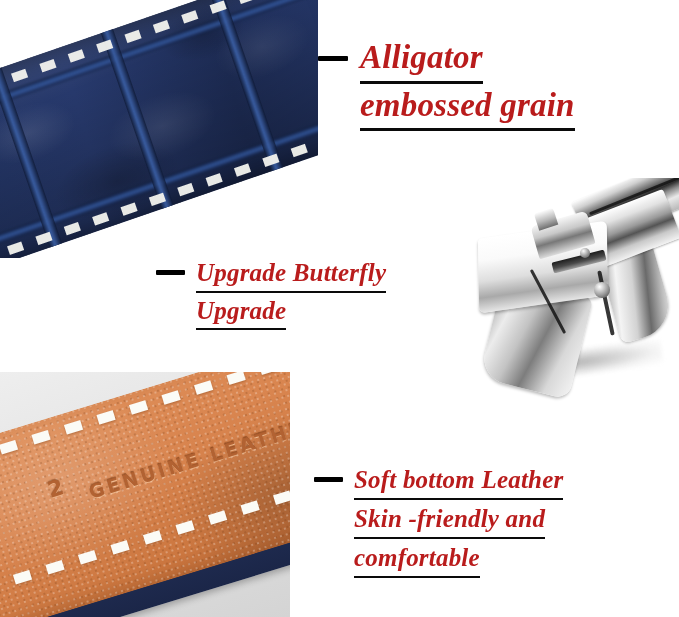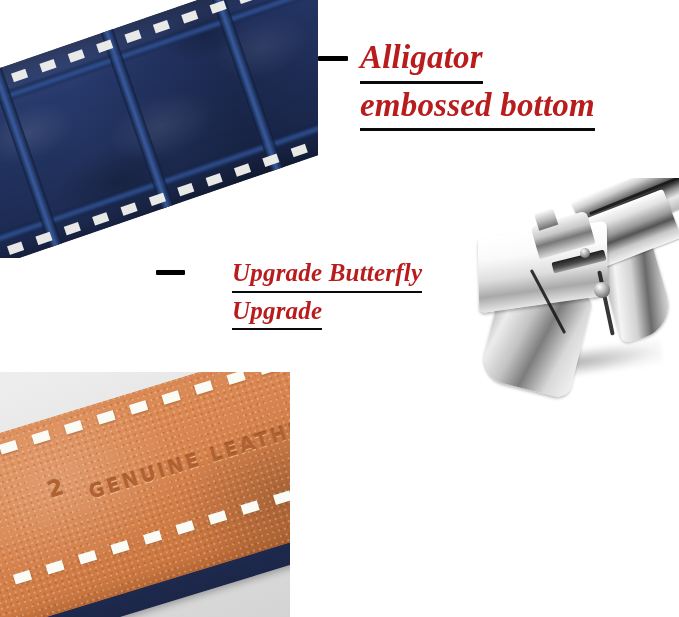--- a/index.html
+++ b/index.html
@@ -44,21 +44,21 @@
   }
 
   
   #callout-alligator { left: 318px; top: 36px; }
   #callout-alligator .dash { width: 30px; height: 5px; margin: 20px 12px 0 0; }
   #callout-alligator .cline { font-size: 33px; line-height: 1.32; padding-bottom: 1px; border-bottom-width: 3px; }
 
   
   #callout-buckle { left: 156px; top: 255px; }
   #callout-buckle .dash { width: 29px; height: 5px; margin: 15px 11px 0 0; }
-  #callout-buckle .cline { font-size: 25px; line-height: 1.42; border-bottom-width: 2px; margin-left: 36px; }
+  #callout-buckle .cline { font-size: 25px; line-height: 1.42; border-bottom-width: 2px; }
 
   
   #callout-leather { left: 314px; top: 461px; }
   #callout-leather .dash { width: 29px; height: 5px; margin: 16px 11px 0 0; }
   #callout-leather .cline { font-size: 25px; line-height: 1.48; border-bottom-width: 2px; }
 
   
   #photo-alligator {
     position: absolute;
     left: 0; top: 0;
@@ -373,26 +373,34 @@
     <div class="leather-stitch up"></div>
     <div class="leather-stitch down"></div>
     <div class="emboss-mark">2</div>
     <div class="emboss">GENUINE LEATHER</div>
   </div>
 
   <div class="callout" id="callout-alligator">
     <div class="dash"></div>
     <div class="callout-lines">
       <span class="cline">Alligator</span>
-      <span class="cline">embossed bottom</span>
+      <span class="cline">embossed grain</span>
     </div>
   </div>
 
   <div class="callout" id="callout-buckle">
     <div class="dash"></div>
     <div class="callout-lines">
       <span class="cline">Upgrade Butterfly</span>
       <span class="cline">Upgrade</span>
     </div>
   </div>
 
+  <div class="callout" id="callout-leather">
+    <div class="dash"></div>
+    <div class="callout-lines">
+      <span class="cline">Soft bottom Leather</span>
+      <span class="cline">Skin -friendly and</span>
+      <span class="cline">comfortable</span>
+    </div>
+  </div>
 
 </div>
 
 </body></html>

